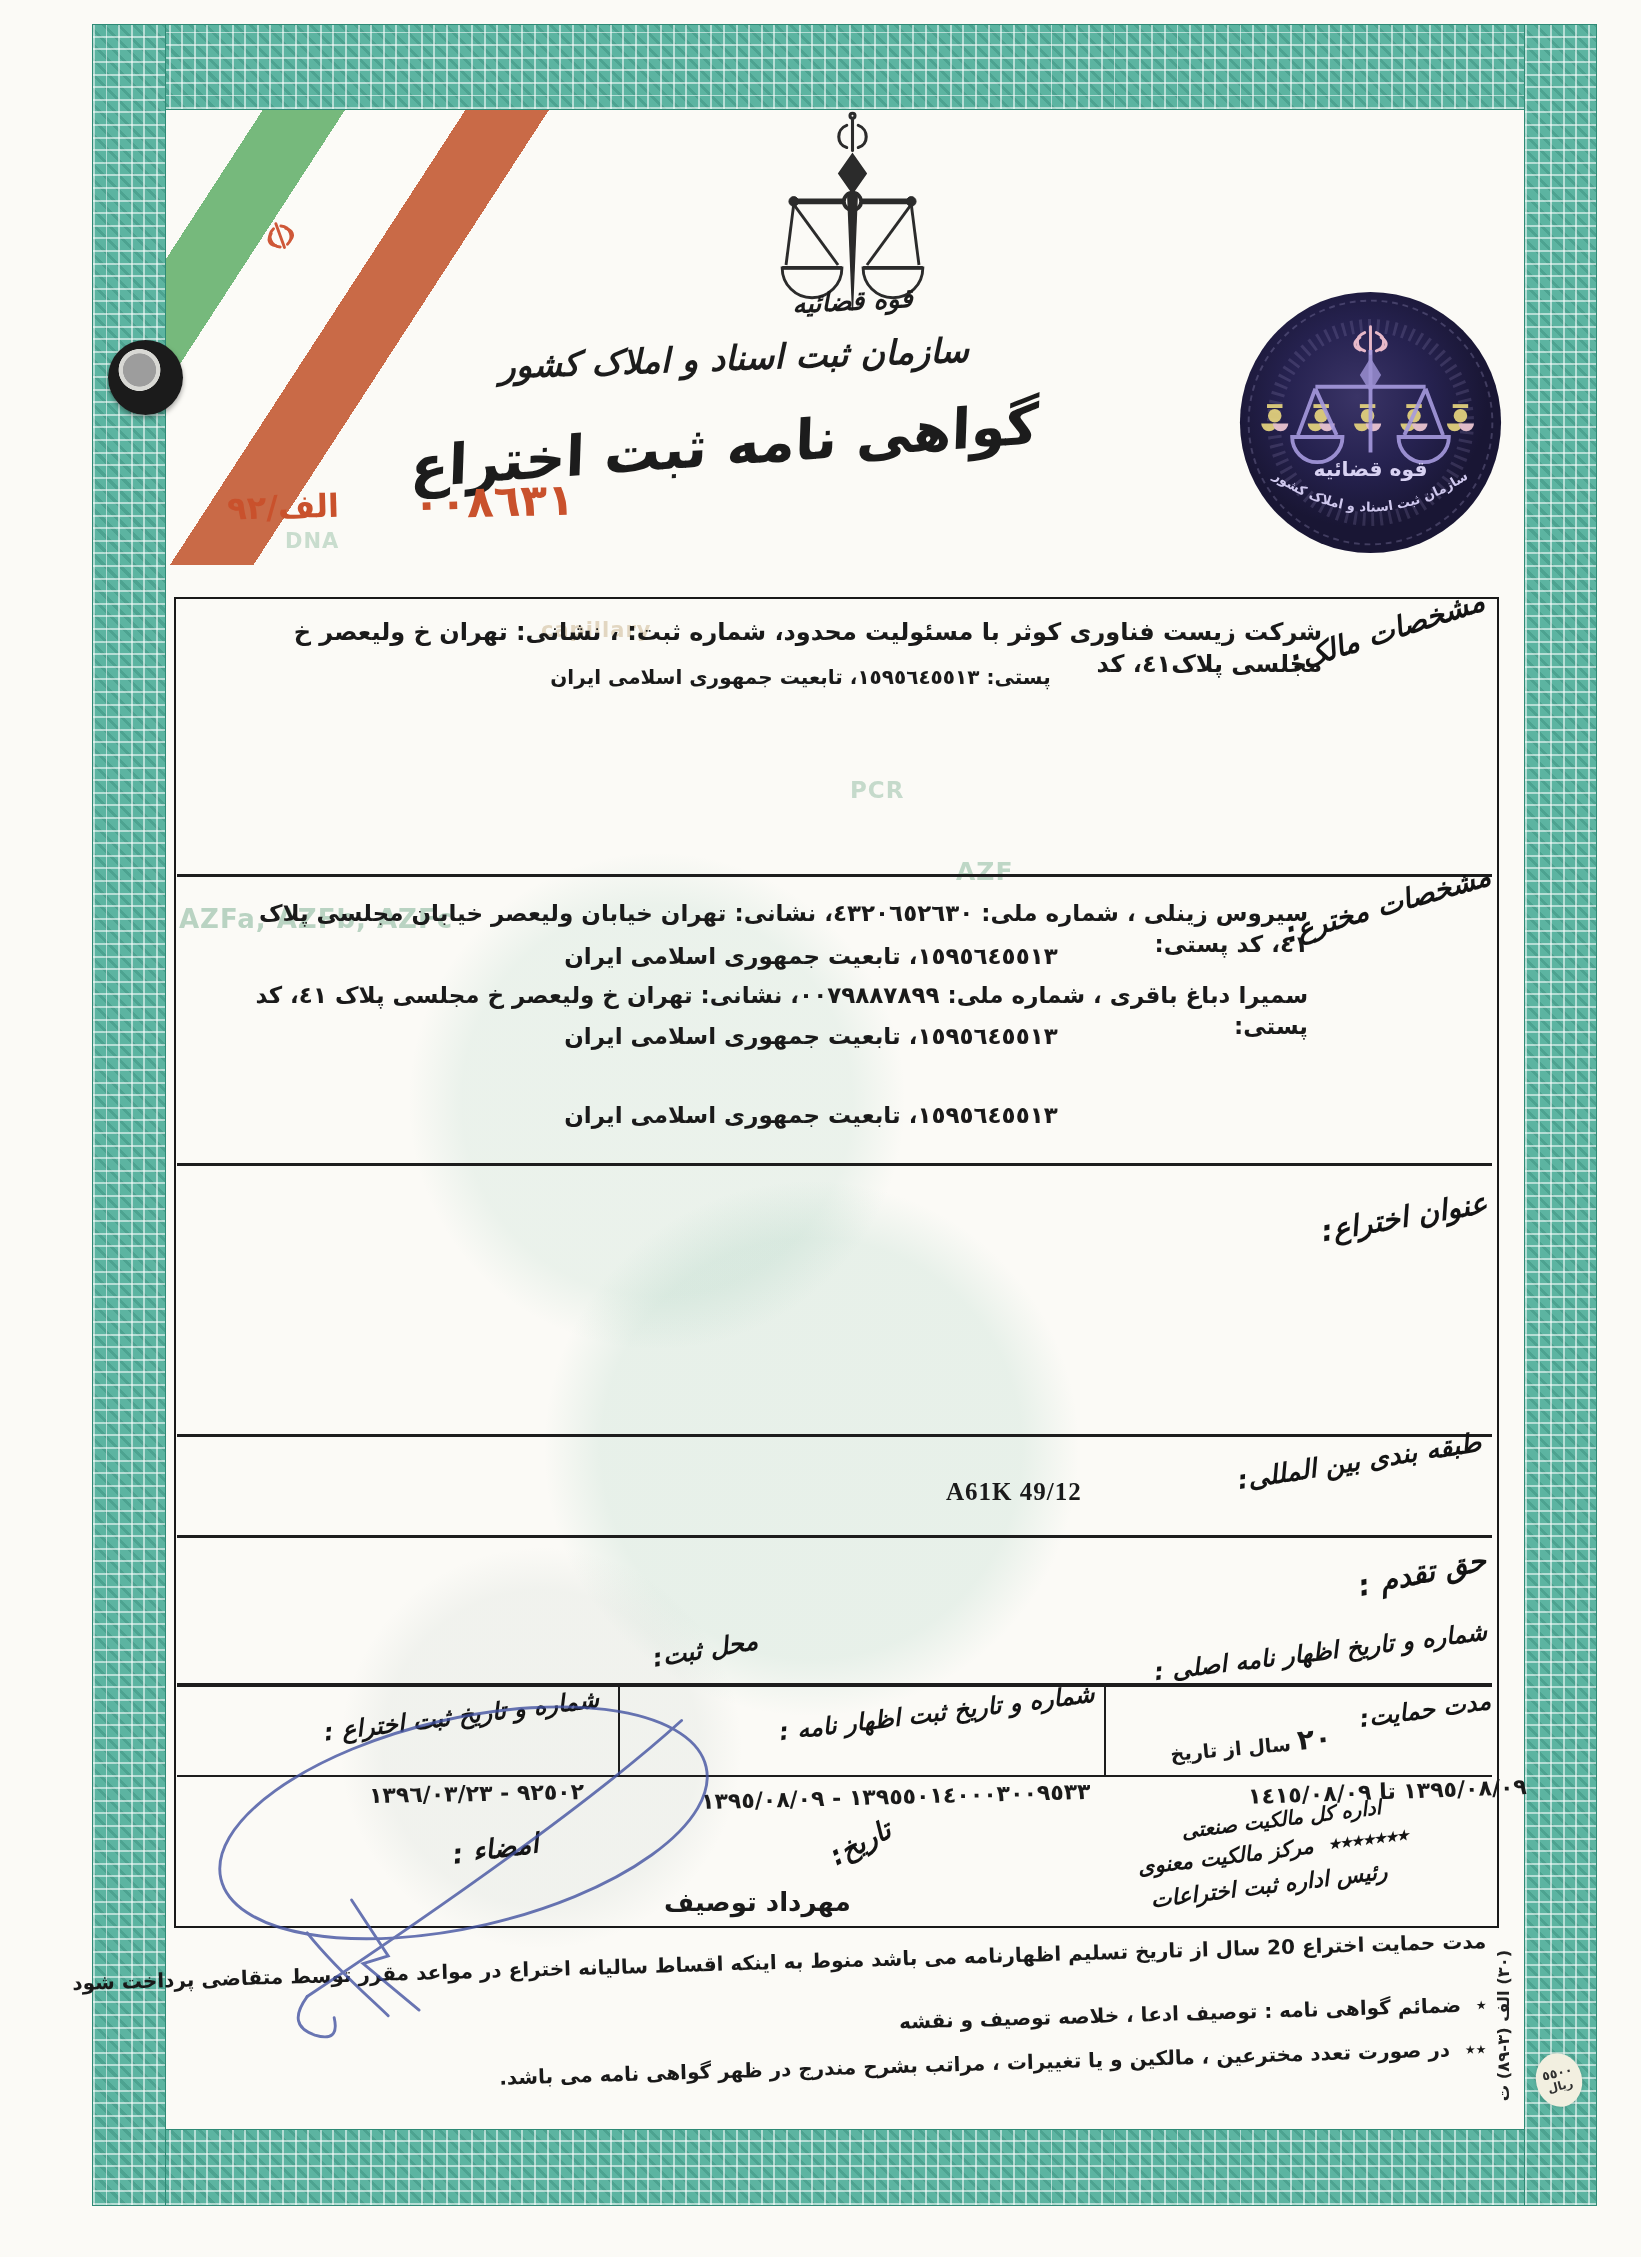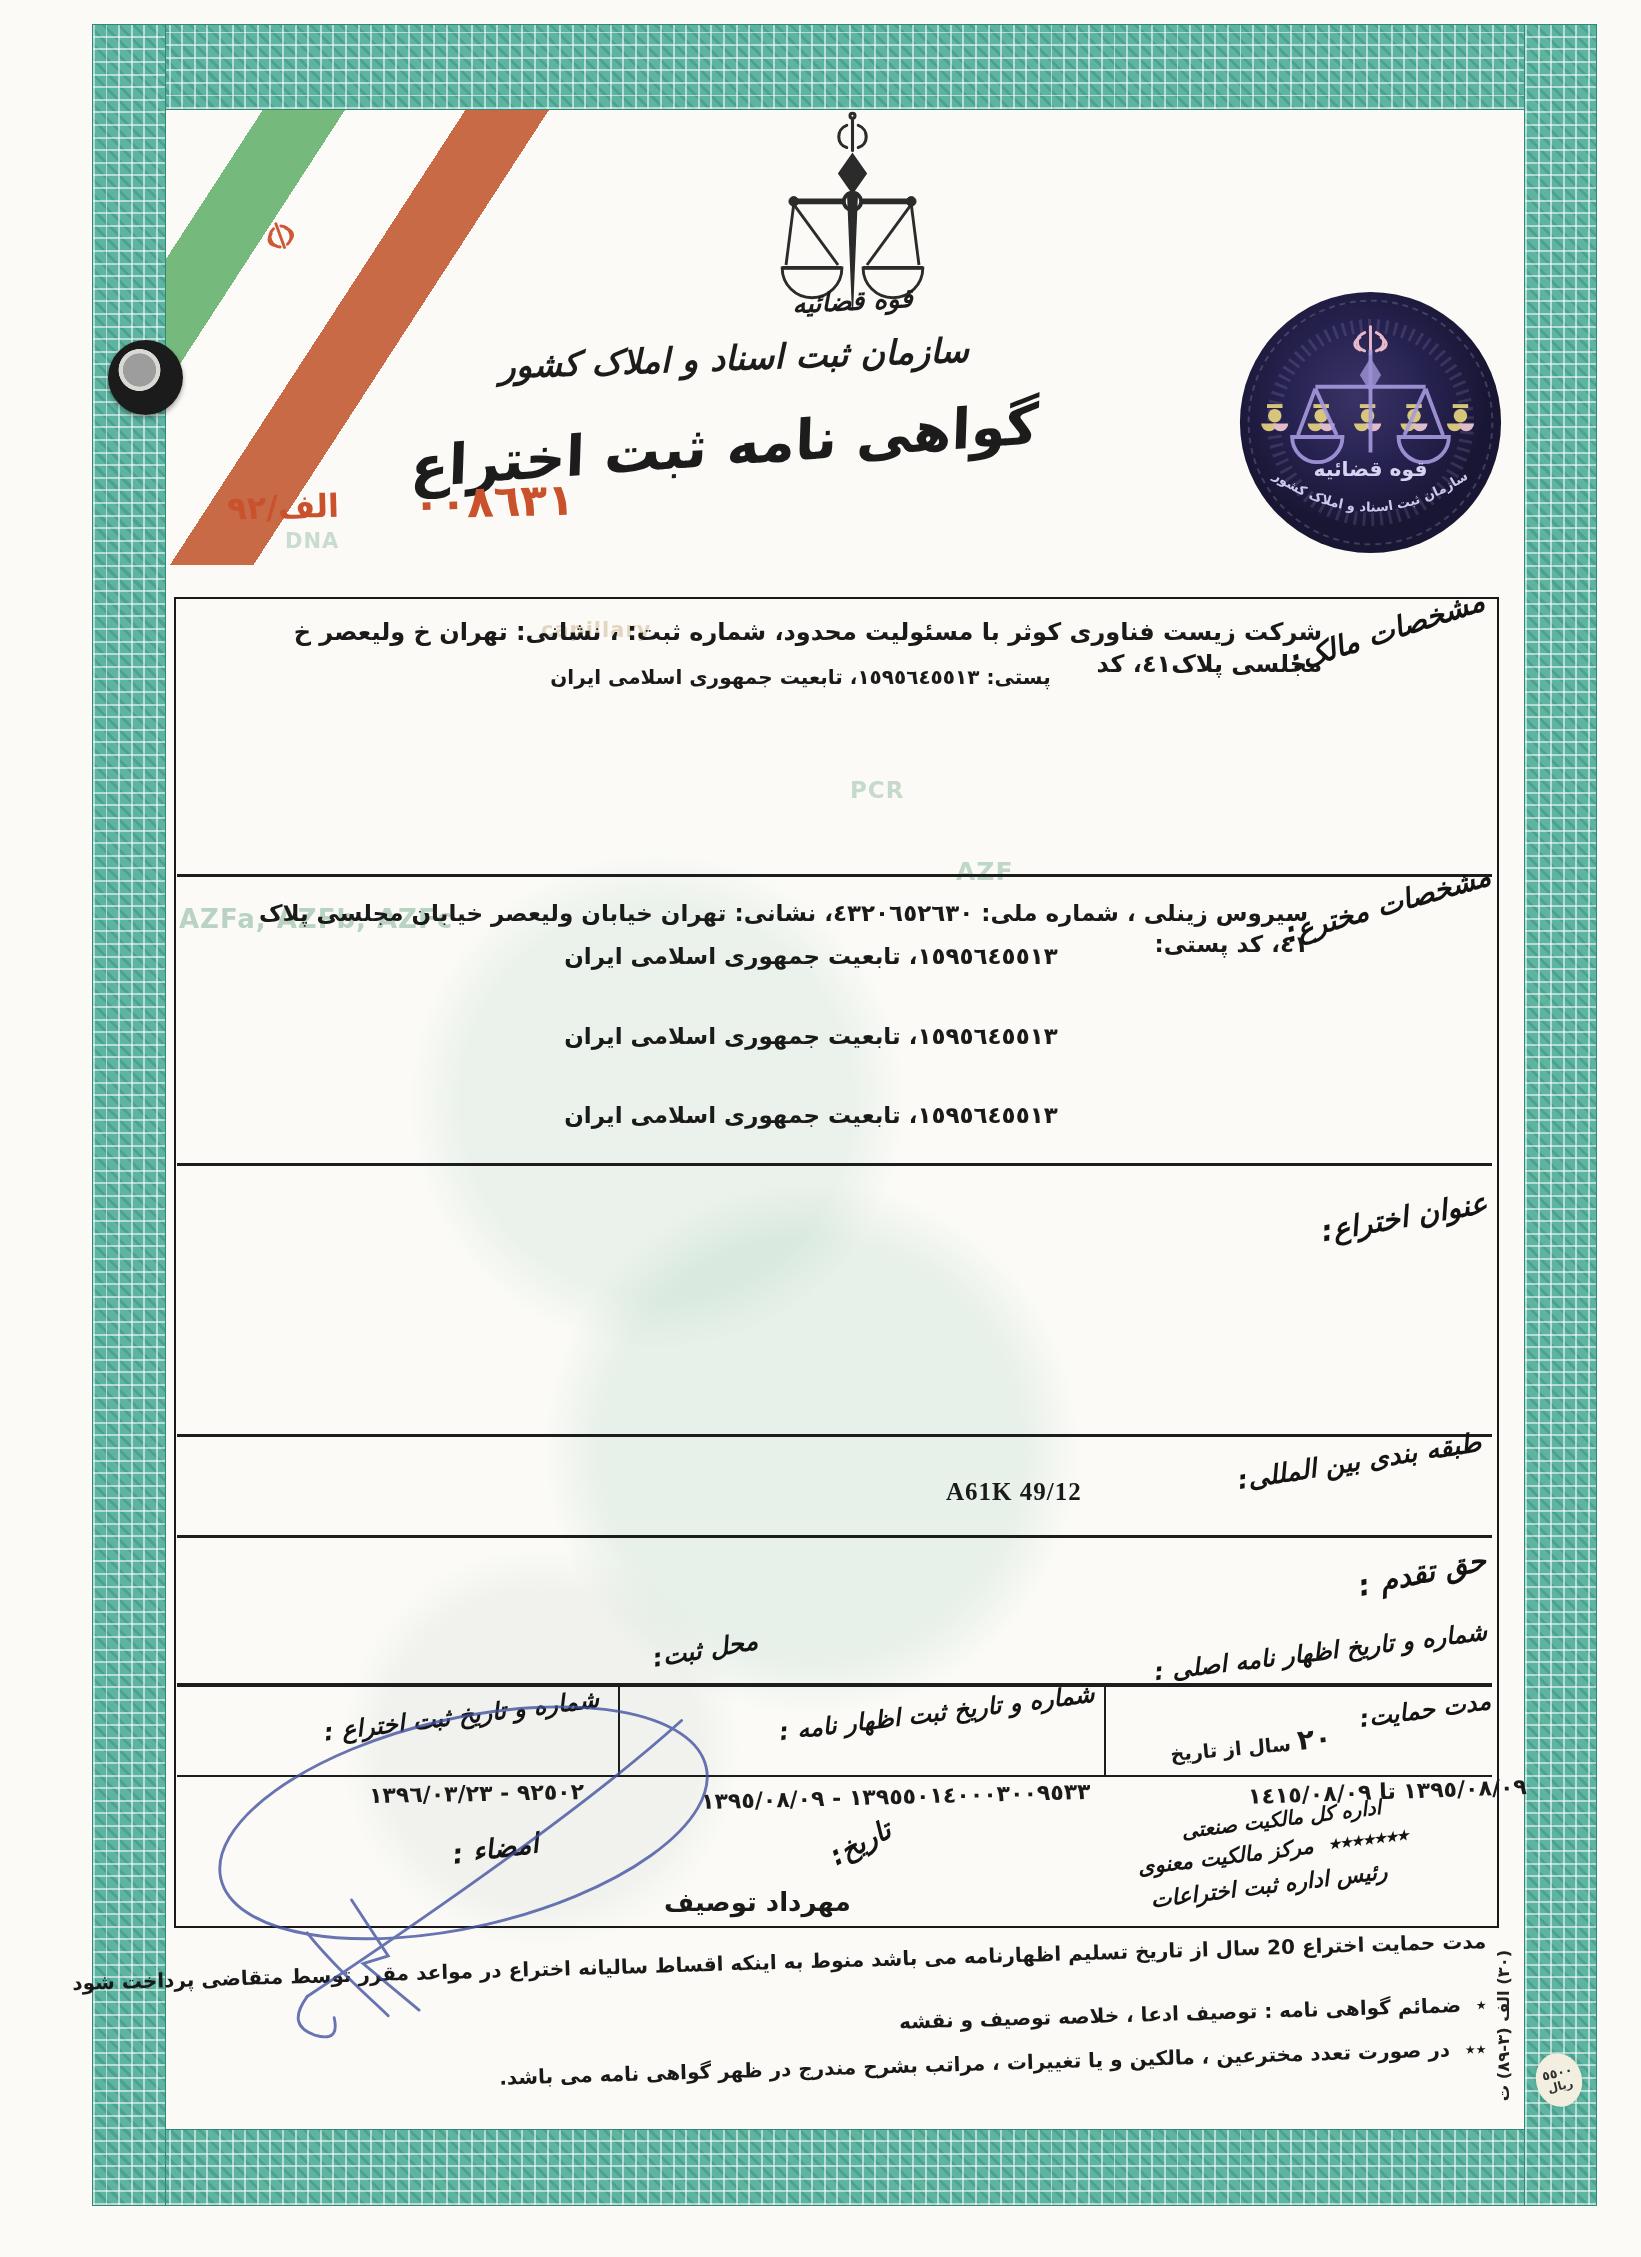--- a/index.html
+++ b/index.html
@@ -199,20 +199,21 @@
   <div class="vline" style="left:618px;top:1687px;width:1.9px;height:88px;"></div>
   <div class="vline" style="left:1104px;top:1687px;width:1.9px;height:88px;"></div>
 
   <div class="lbl" style="right:153px;top:614px;font-size:29px;transform:rotate(-18deg);">مشخصات مالک:</div>
   <div class="txt" style="right:319px;top:616px;width:1091px;text-align:right;font-size:24px;">شرکت زیست فناوری کوثر با مسئولیت محدود، شماره ثبت: ، نشانی: تهران خ ولیعصر خ مجلسی پلاک٤١، کد</div>
   <div class="txt ctr" style="right:406px;top:664px;width:869px;font-size:20px;">پستی: ١٥٩٥٦٤٥٥١٣، تابعیت جمهوری اسلامی ایران</div>
 
   <div class="lbl" style="right:147px;top:888px;font-size:28px;transform:rotate(-16deg);">مشخصات مخترع:</div>
   <div class="txt" style="right:333px;top:898px;width:1081px;text-align:right;font-size:23px;">سیروس زینلی ، شماره ملی: ٤٣٢٠٦٥٢٦٣٠، نشانی: تهران خیابان ولیعصر خیابان مجلسی پلاک ٤١، کد پستی:</div>
   <div class="txt ctr" style="right:415px;top:941px;width:830px;font-size:23px;">١٥٩٥٦٤٥٥١٣، تابعیت جمهوری اسلامی ایران</div>
+  <div class="txt" style="right:333px;top:980px;width:1081px;text-align:right;font-size:23px;">سمیرا دباغ باقری ، شماره ملی: ٠٠٧٩٨٨٧٨٩٩، نشانی: تهران خ ولیعصر خ مجلسی پلاک ٤١، کد پستی:</div>
   <div class="txt ctr" style="right:415px;top:1021px;width:830px;font-size:23px;">١٥٩٥٦٤٥٥١٣، تابعیت جمهوری اسلامی ایران</div>
   <div class="txt ctr" style="right:415px;top:1100px;width:830px;font-size:23px;">١٥٩٥٦٤٥٥١٣، تابعیت جمهوری اسلامی ایران</div>
 
   <div class="lbl" style="right:153px;top:1200px;font-size:29px;transform:rotate(-10deg);">عنوان اختراع:</div>
 
   <div class="lbl" style="right:159px;top:1446px;font-size:26px;transform:rotate(-9deg);">طبقه بندی بین المللی:</div>
   <div class="txt ltr" style="right:502px;top:1475px;width:193px;font-size:25px;font-family:'Liberation Serif',serif;letter-spacing:1px;">A61K 49/12</div>
 
   <div class="lbl" style="right:154px;top:1556px;font-size:29px;transform:rotate(-12deg);">حق تقدم :</div>
 

